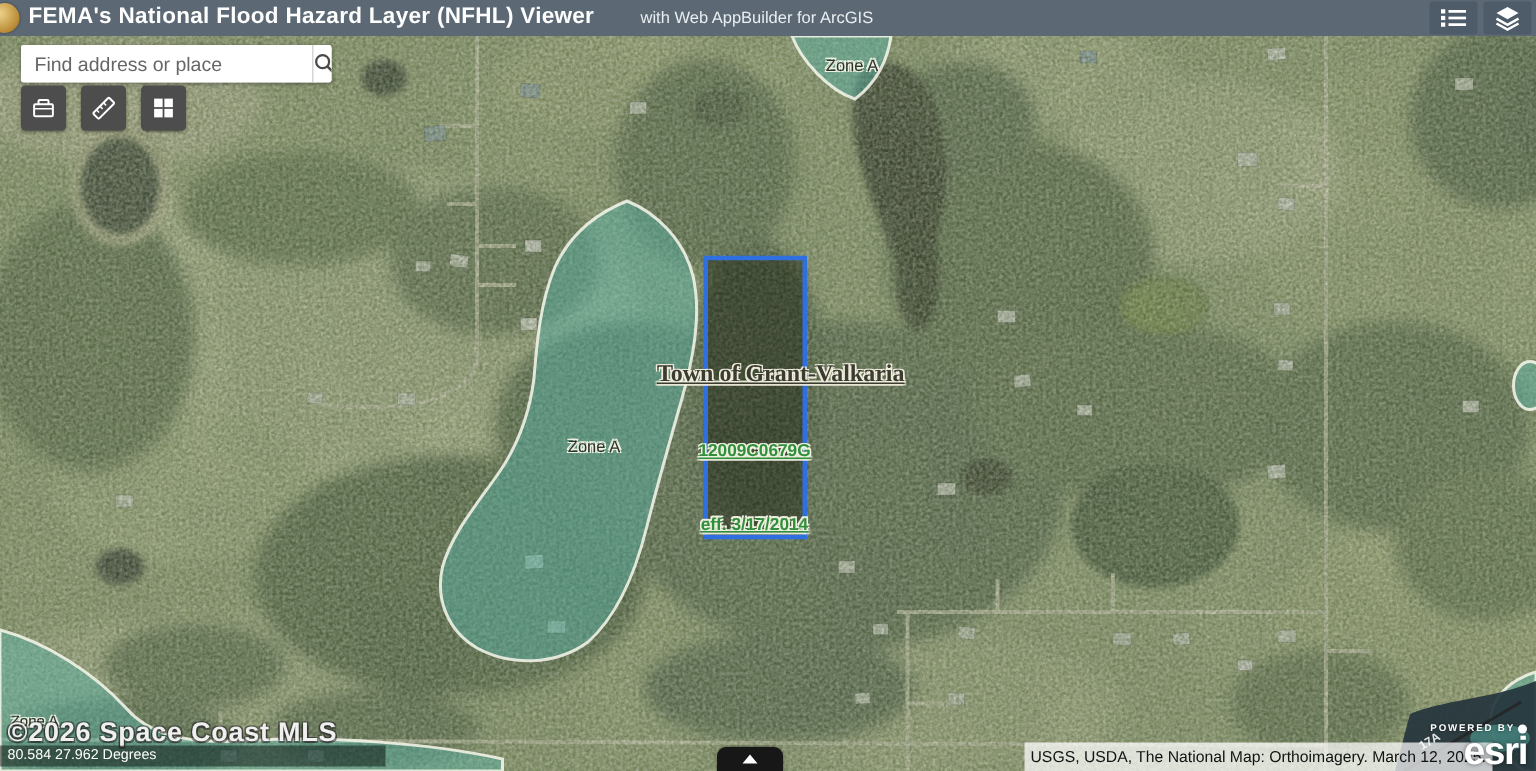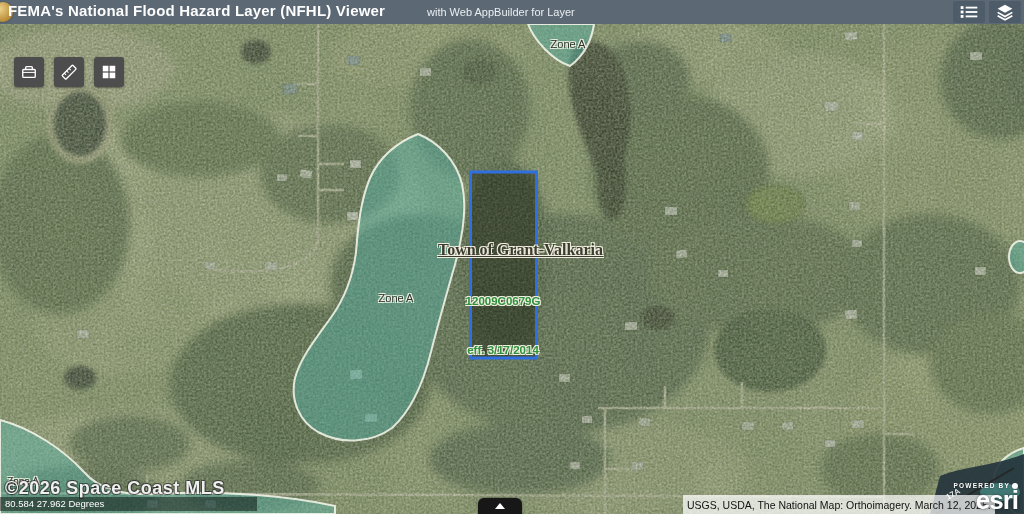--- a/index.html
+++ b/index.html
@@ -3,21 +3,21 @@
 <meta charset="utf-8">
 <style>
   html,body{margin:0;padding:0;}
   body{width:1024px;height:514px;overflow:hidden;font-family:"Liberation Sans",sans-serif;background:#98a578;}
   .app{position:relative;width:1024px;height:514px;overflow:hidden;}
 
   
   .header{position:absolute;top:0;left:0;right:0;height:24px;background:#5c6974;display:flex;align-items:center;z-index:50;}
   .logo{position:absolute;left:-7px;top:2px;width:20px;height:20px;border-radius:50%;
         background:radial-gradient(circle at 35% 35%, #ecd28a, #b98a35 70%, #8a6420);box-shadow:0 0 2px rgba(0,0,0,.4);}
-  .title{position:absolute;left:8px;top:2px;color:#fdfdfd;font-size:15px;font-weight:bold;letter-spacing:.2px;white-space:nowrap;}
+  .title{position:absolute;left:19px;top:2px;color:#fdfdfd;font-size:15px;font-weight:bold;letter-spacing:.2px;white-space:nowrap;}
   .subtitle{position:absolute;left:427px;top:6px;color:#e9eef2;font-size:11px;white-space:nowrap;}
   .hdr-btns{position:absolute;right:3px;top:1px;display:flex;gap:4px;}
   .hdr-btn{width:32px;height:22px;background:#4e5c69;border-radius:2px;display:flex;align-items:center;justify-content:center;cursor:pointer;}
 
   
   .map{position:absolute;top:24px;left:0;width:1024px;height:490px;overflow:hidden;}
   .map svg.scene{position:absolute;top:0;left:0;}
 
   
   .searchbox{position:absolute;left:14px;top:6px;display:flex;height:25px;width:207px;background:#fff;border-radius:2px;overflow:hidden;box-shadow:0 1px 3px rgba(0,0,0,.35);z-index:20;}
@@ -29,21 +29,21 @@
   .tools{position:absolute;left:14px;top:33px;display:flex;gap:10px;z-index:20;}
   .tool-btn{width:30px;height:30px;background:#4d4d4d;border-radius:3px;display:flex;align-items:center;justify-content:center;cursor:pointer;box-shadow:0 1px 2px rgba(0,0,0,.4);}
 
   
   .zone-label{position:absolute;font-size:11px;font-weight:400;color:#2e332a;text-align:center;
     text-shadow:-1px -1px 0 #eef0e2,1px -1px 0 #eef0e2,-1px 1px 0 #eef0e2,1px 1px 0 #eef0e2;z-index:10;}
   .town-label{position:absolute;left:403px;top:218px;width:200px;text-align:right;z-index:10;
     font-family:"Liberation Serif",serif;font-weight:bold;font-size:16px;color:#3b3c30;line-height:15px;
     text-shadow:-1px -1px 0 #f0ecdd,1px -1px 0 #f0ecdd,-1px 1px 0 #f0ecdd,1px 1px 0 #f0ecdd;text-decoration:underline;}
   .firm-label{position:absolute;left:423px;width:160px;text-align:center;z-index:10;font-weight:bold;font-size:11.5px;color:#2f8f3a;
-    text-shadow:-1px -1px 0 #eef0e0,1px -1px 0 #eef0e0,-1px 1px 0 #eef0e0,1px 1px 0 #eef0e0;}
+    text-shadow:-1px -1px 0 #eef0e0,1px -1px 0 #eef0e0,-1px 1px 0 #eef0e0,1px 1px 0 #eef0e0;text-decoration:underline;}
   .watermark{position:absolute;left:5px;top:454px;font-size:18px;letter-spacing:.5px;color:rgba(250,250,250,.95);z-index:11;
     text-shadow:-1px -1px 0 rgba(40,40,40,.55),1px -1px 0 rgba(40,40,40,.55),-1px 1px 0 rgba(40,40,40,.55),1px 1px 0 rgba(40,40,40,.55);font-weight:bold;}
   .coords{position:absolute;left:0;top:473px;width:252px;height:14px;background:rgba(0,0,0,.45);color:#fff;font-size:9.5px;line-height:14px;padding-left:5px;z-index:12;}
   .attribution{position:absolute;left:683px;top:471px;height:13px;background:rgba(255,255,255,.72);color:#111;font-size:10.5px;line-height:13px;padding:4px 4px;white-space:nowrap;z-index:12;}
   .esri{position:absolute;right:6px;bottom:3px;text-align:right;color:#fff;z-index:12;}
   .esri .pb{font-size:6.5px;letter-spacing:1.2px;font-weight:bold;display:flex;align-items:center;justify-content:flex-end;gap:2px;text-shadow:0 0 2px rgba(0,0,0,.6);}
   .esri .globe{width:6px;height:6px;border-radius:50%;background:#fff;display:inline-block;}
   .esri .brand{font-size:26px;font-weight:bold;line-height:22px;letter-spacing:-1px;text-shadow:0 0 3px rgba(0,0,0,.5);}
   .table-tab{position:absolute;left:478px;top:474px;width:44px;height:16px;background:#171717;border-radius:6px 6px 0 0;display:flex;align-items:center;justify-content:center;cursor:pointer;z-index:12;box-shadow:0 0 2px rgba(0,0,0,.5);}
   .tri-up{width:0;height:0;border-left:5px solid transparent;border-right:5px solid transparent;border-bottom:6px solid #fff;}
@@ -206,20 +206,29 @@
     <div class="zone-label" style="left:540px;top:14px;width:56px;">Zone A</div>
     <div class="zone-label" style="left:368px;top:268px;width:56px;">Zone A</div>
     <div class="zone-label" style="left:0px;top:452px;width:46px;font-size:10px;">Zone A</div>
 
     <div class="town-label">
       <div>Town of Grant-Valkaria</div>
     </div>
     <div class="firm-label" style="top:271px;">12009C0679G</div>
     <div class="firm-label" style="top:287px;margin-top:33px;">eff. 3/17/2014</div>
 
+    <div class="searchbox">
+      <input type="text" placeholder="Find address or place" style="">
+      <button class="search-btn">
+        <svg width="15" height="15" viewBox="0 0 16 16">
+          <circle cx="6.5" cy="6.5" r="4.6" fill="none" stroke="#4a4a4a" stroke-width="1.6"></circle>
+          <line x1="10" y1="10" x2="14.2" y2="14.2" stroke="#4a4a4a" stroke-width="1.8"></line>
+        </svg>
+      </button>
+    </div>
 
     <div class="tools">
       <div class="tool-btn">
         <svg width="20" height="20" viewBox="0 0 24 24">
           <path d="M8 9 V6.5 Q8 5.5 9 5.5 H15 Q16 5.5 16 6.5 V9" fill="none" stroke="#fff" stroke-width="1.6"></path>
           <rect x="4.5" y="9" width="15" height="9.5" rx="1" fill="none" stroke="#fff" stroke-width="1.6"></rect>
           <line x1="4.5" y1="12.5" x2="19.5" y2="12.5" stroke="#fff" stroke-width="1.2"></line>
         </svg>
       </div>
       <div class="tool-btn">
@@ -253,21 +262,21 @@
       <div class="brand">esri</div>
     </div>
     <div class="table-tab">
       <div class="tri-up"></div>
     </div>
   </div>
 
   <div class="header">
     <div class="logo"></div>
     <div class="title">FEMA's National Flood Hazard Layer (NFHL) Viewer</div>
-    <div class="subtitle">with Web AppBuilder for Layer</div>
+    <div class="subtitle">with Web AppBuilder for ArcGIS</div>
     <div class="hdr-btns">
       <div class="hdr-btn">
         <svg width="20" height="16" viewBox="0 0 24 18">
           <rect x="2" y="2" width="3.4" height="3.4" fill="#fff"></rect>
             <rect x="8" y="2.6" width="14" height="2.2" fill="#fff"></rect>
           <rect x="2" y="7.3" width="3.4" height="3.4" fill="#fff"></rect>
             <rect x="8" y="7.9" width="14" height="2.2" fill="#fff"></rect>
           <rect x="2" y="12.6" width="3.4" height="3.4" fill="#fff"></rect>
             <rect x="8" y="13.2" width="14" height="2.2" fill="#fff"></rect>
         </svg>

